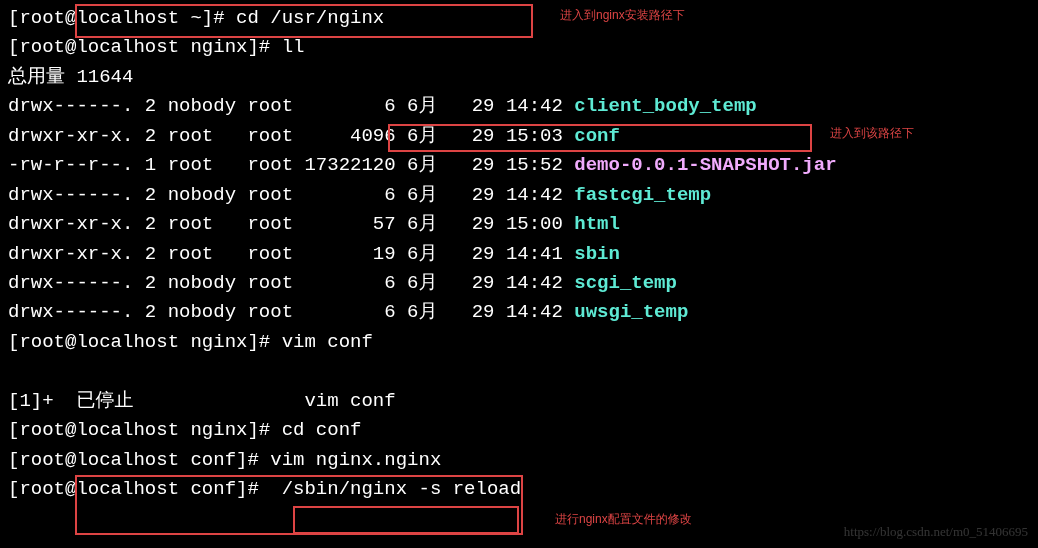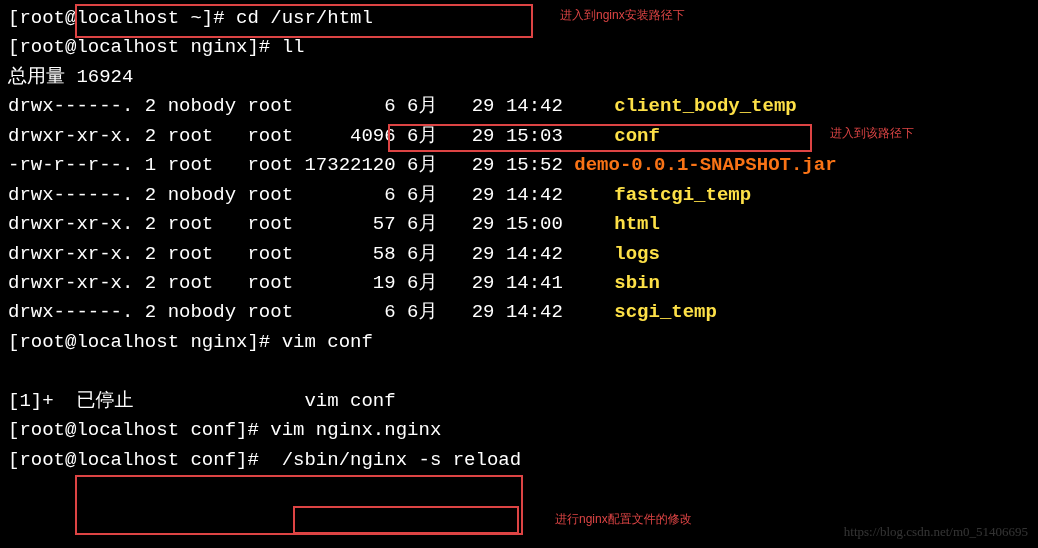--- a/index.html
+++ b/index.html
@@ -9,22 +9,22 @@
       font-family: 'Consolas', 'Courier New', monospace;
       font-size: 19px;
       line-height: 1.55;
       width: 1038px;
       height: 548px;
       overflow: hidden;
       position: relative;
       padding: 4px 8px;
     }
     .line { white-space: pre; position: relative; }
-    .blue { color: #fde047; font-weight: bold; margin-left: 40px; }
-    .red { color: #f97316; font-weight: bold; }
+    .blue { color: #5eead4; font-weight: bold; }
+    .red { color: #f0abfc; font-weight: bold; }
     .annotation {
       position: absolute;
       color: #d44;
       font-family: 'SimSun', 'Microsoft YaHei', sans-serif;
       font-size: 12px;
       font-weight: normal;
       white-space: nowrap;
     }
     .box {
       position: absolute;
@@ -37,34 +37,35 @@
       right: 10px;
       color: rgba(255,255,255,0.2);
       font-size: 13px;
       font-family: Liberation Serif, serif;
     }
   </style>
 </head>
 <body>
 
 <div id="terminal">
-    <div class="line"><span>[root@localhost ~]# </span><span>cd /usr/html</span></div>
+    <div class="line"><span>[root@localhost ~]# </span><span>cd /usr/nginx</span></div>
     <div class="line"><span>[root@localhost nginx]# </span><span>ll</span></div>
-    <div class="line"><span>总用量 16924</span></div>
+    <div class="line"><span>总用量 11644</span></div>
     <div class="line">drwx------. 2 nobody root        6 6月   29 14:42 <span class="blue">client_body_temp</span></div>
     <div class="line">drwxr-xr-x. 2 root   root     4096 6月   29 15:03 <span class="blue">conf</span></div>
     <div class="line">-rw-r--r--. 1 root   root 17322120 6月   29 15:52 <span class="red">demo-0.0.1-SNAPSHOT.jar</span></div>
     <div class="line">drwx------. 2 nobody root        6 6月   29 14:42 <span class="blue">fastcgi_temp</span></div>
     <div class="line">drwxr-xr-x. 2 root   root       57 6月   29 15:00 <span class="blue">html</span></div>
-    <div class="line">drwxr-xr-x. 2 root   root       58 6月   29 14:42 <span class="blue">logs</span></div>
     <div class="line">drwxr-xr-x. 2 root   root       19 6月   29 14:41 <span class="blue">sbin</span></div>
     <div class="line">drwx------. 2 nobody root        6 6月   29 14:42 <span class="blue">scgi_temp</span></div>
+    <div class="line">drwx------. 2 nobody root        6 6月   29 14:42 <span class="blue">uwsgi_temp</span></div>
     <div class="line"><span>[root@localhost nginx]# </span><span>vim conf</span></div>
     <div class="line"><span> </span></div>
     <div class="line"><span>[1]+  已停止               vim conf</span></div>
+    <div class="line"><span>[root@localhost nginx]# </span><span>cd conf</span></div>
     <div class="line"><span>[root@localhost conf]# </span><span>vim nginx.nginx</span></div>
     <div class="line"><span>[root@localhost conf]# </span><span> /sbin/nginx -s reload</span></div>
   </div>
 
 <div class="box" style="left:75px; top:4px; width:458px; height:34px;"></div>
 <div class="box" style="left:388px; top:124px; width:424px; height:28px;"></div>
 <div class="box" style="left:75px; top:475px; width:448px; height:60px;"></div>
 <div class="box" style="left:293px; top:506px; width:226px; height:28px;"></div>
 
 <div class="annotation" style="left:560px; top:6px;">进入到nginx安装路径下</div>

